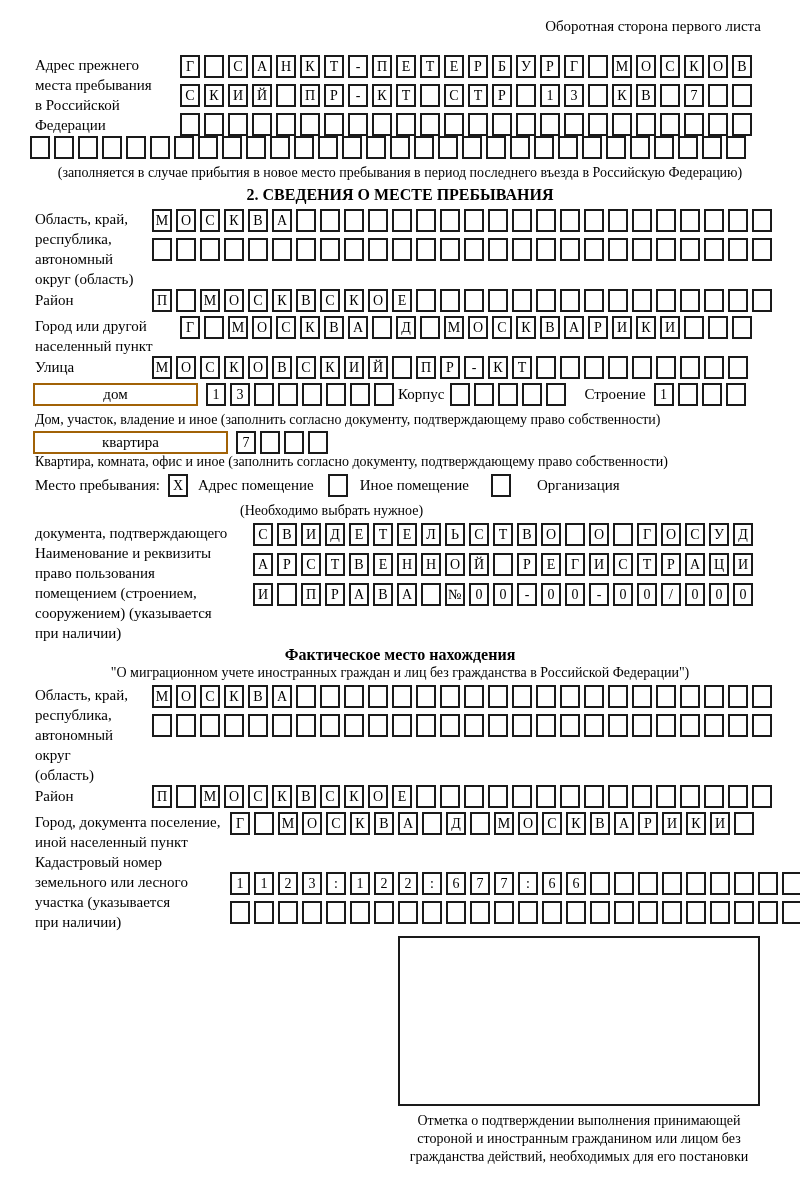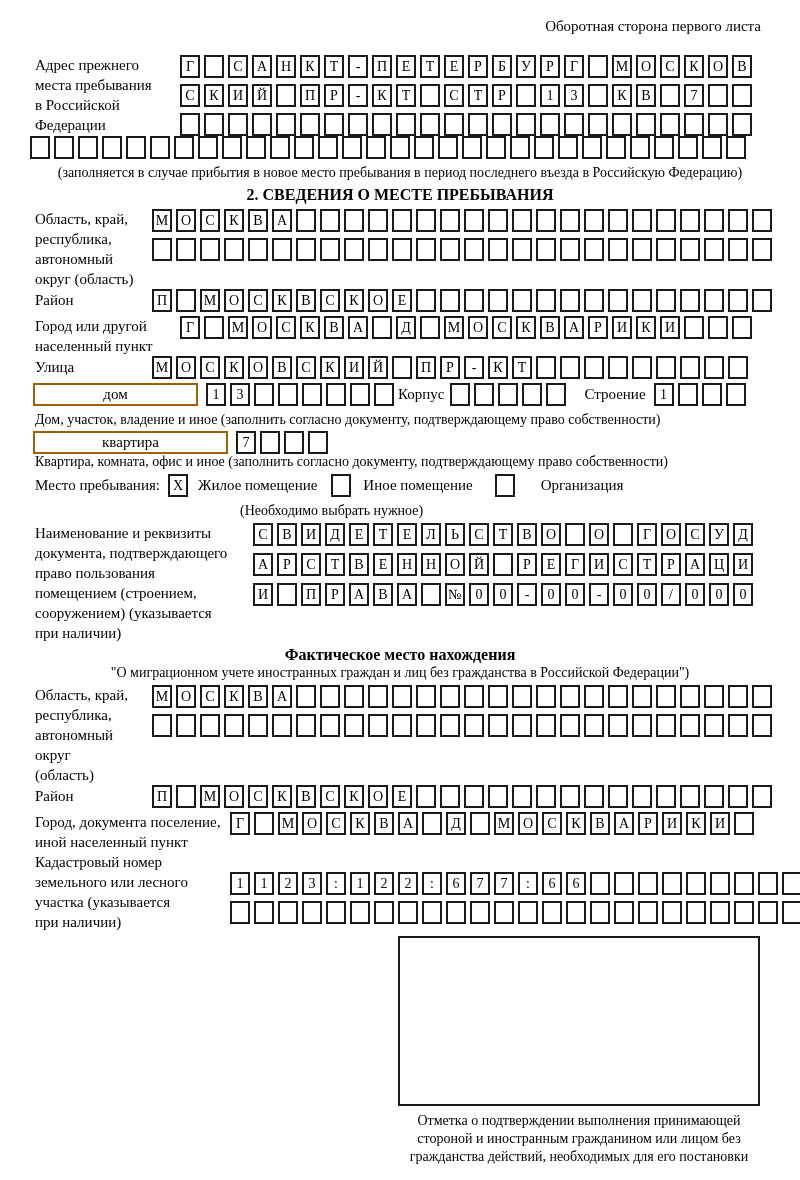--- a/index.html
+++ b/index.html
@@ -368,36 +368,36 @@
         <span class="cell"></span>
       </div>
   </div>
   <div class="caption">Квартира, комната, офис и иное (заполнить согласно документу, подтверждающему право собственности)</div>
 
   <div class="frow mt4">
     <div class="inline-lbl">Место пребывания:</div>
     <div class="cells" style="margin-left:8px">
         <span class="cell">X</span>
       </div>
-    <div class="inline-lbl" style="margin-left:10px">Жилое помещение</div>
+    <div class="inline-lbl" style="margin-left:10px">Адрес помещение</div>
     <div class="cells" style="margin-left:14px">
         <span class="cell"></span>
       </div>
     <div class="inline-lbl" style="margin-left:12px">Иное помещение</div>
     <div class="cells" style="margin-left:22px">
         <span class="cell"></span>
       </div>
     <div class="inline-lbl" style="margin-left:26px">Организация</div>
   </div>
   <div class="caption" style="padding-left:240px">(Необходимо выбрать нужное)</div>
 
   <div class="frow mt4">
     <div class="lbl w218">
+      <div>документа, подтверждающего</div>
       <div>Наименование и реквизиты</div>
-      <div>документа, подтверждающего</div>
       <div>право пользования</div>
       <div>помещением (строением,</div>
       <div>сооружением) (указывается</div>
       <div>при наличии)</div>
     </div>
     <div>
       <div class="cells" style="margin-bottom:7px">
           <span class="cell">С</span>
           <span class="cell">В</span>
           <span class="cell">И</span>

